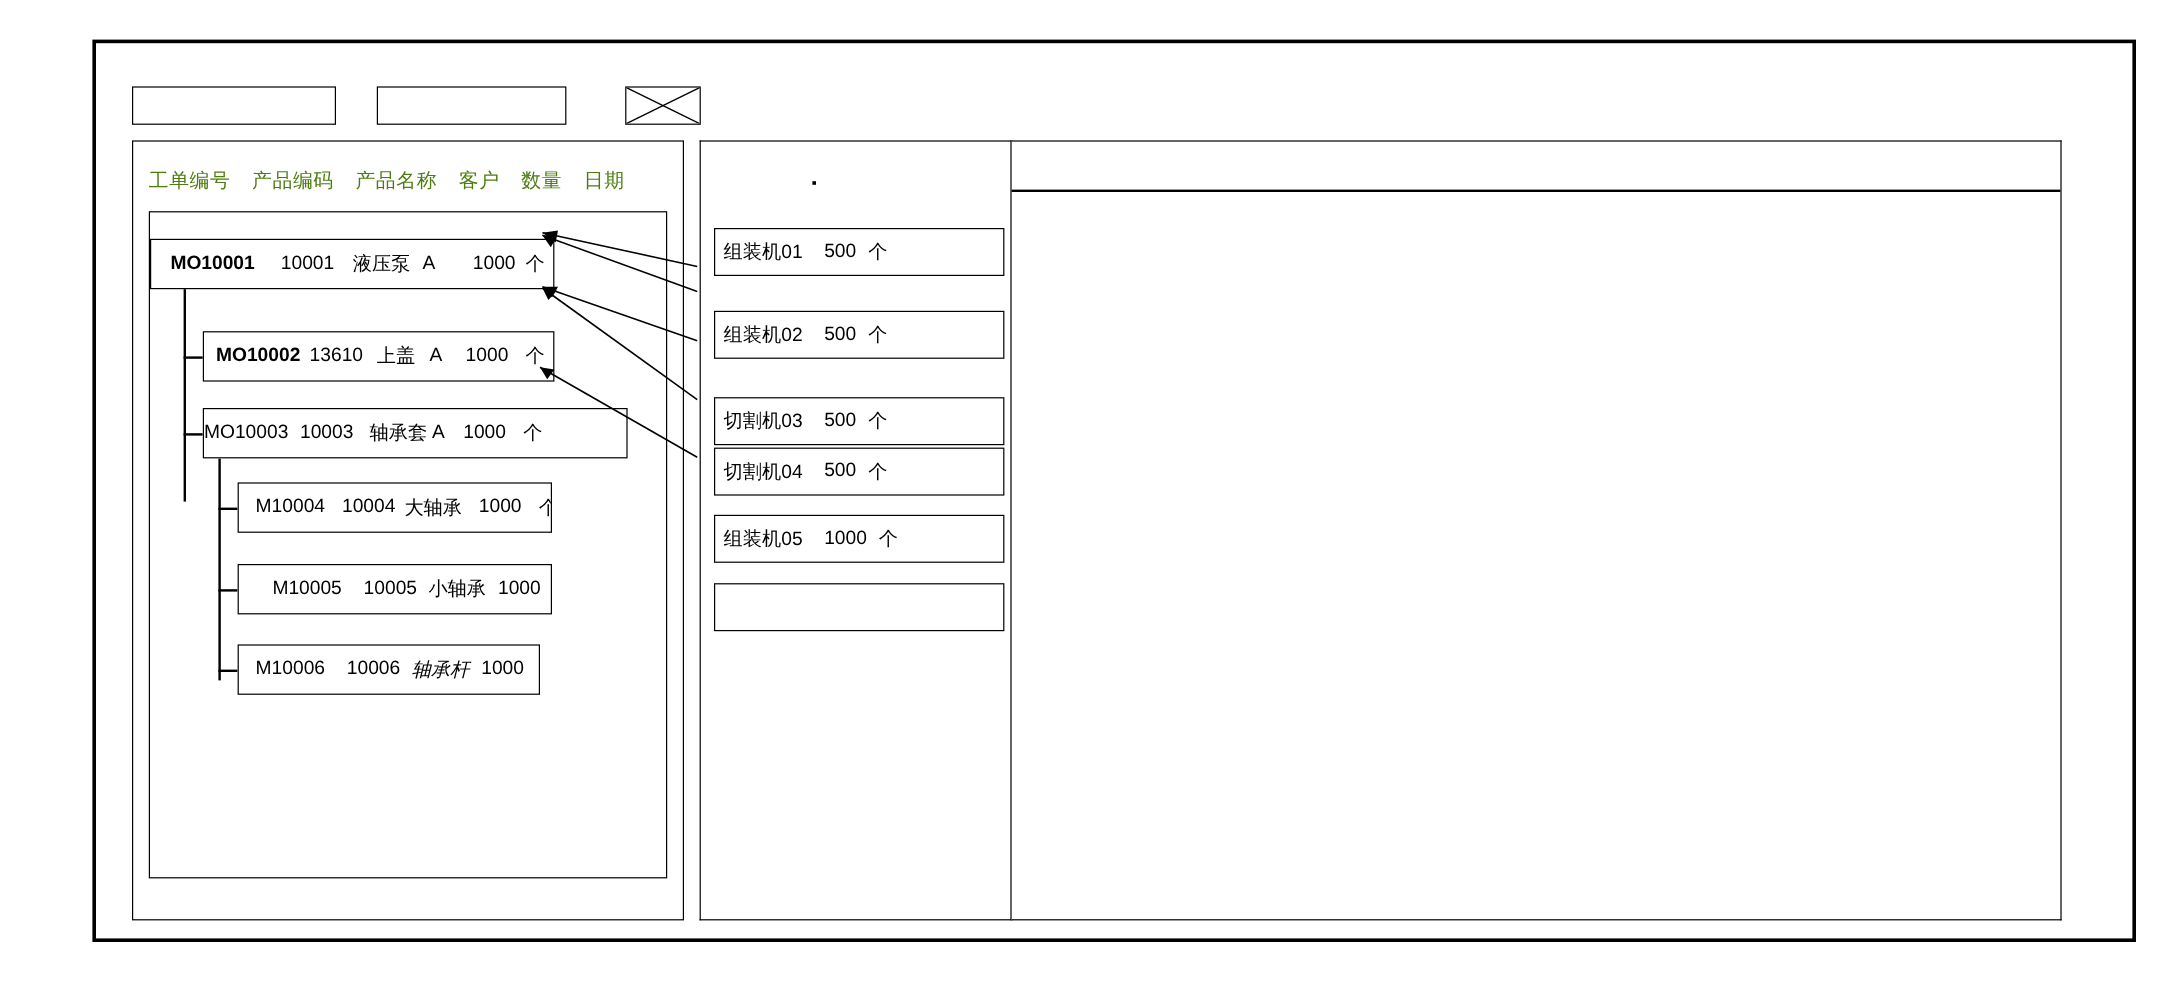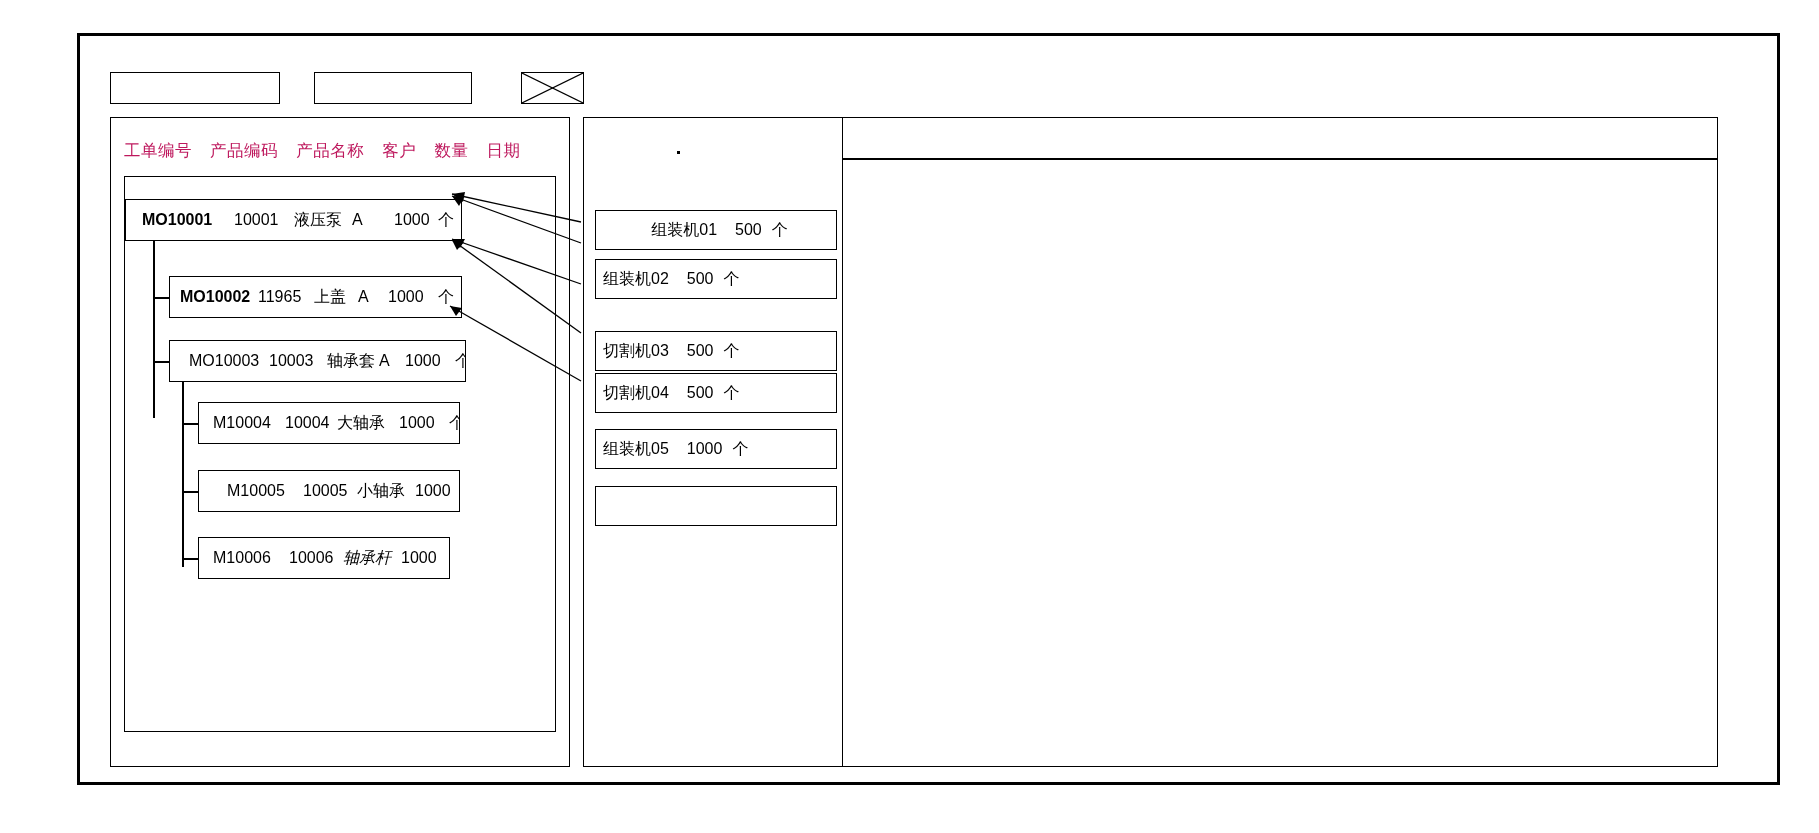--- a/index.html
+++ b/index.html
@@ -49,21 +49,21 @@
     left: 110px; top: 117px;
     width: 460px; height: 650px;
     border: 1.6px solid #000000;
     background: #ffffff;
   }
   #left-columns {
     position: absolute;
     left: 13px; top: 22px;
     white-space: nowrap;
     font-size: 16.5px;
-    color: #be185d;
+    color: #4d7c0f;
     letter-spacing: 0.5px;
   }
   #left-columns span { margin-right: 13px; }
   #left-columns span:last-child { margin-right: 0; }
 
   #tree-area {
     position: absolute;
     left: 13px; top: 58px;
     width: 432px; height: 556px;
     border: 1.6px solid #000000;
@@ -202,28 +202,28 @@
         <span class="cell" style="min-width:92px;font-weight:bold;">MO10001</span>
         <span class="cell" style="min-width:60px;">10001</span>
         <span class="cell" style="min-width:58px;">液压泵</span>
         <span class="cell" style="min-width:42px;">A</span>
         <span class="cell" style="min-width:44px;">1000</span>
         <span class="cell">个</span>
       </div>
 
       <div class="tree-row" style="left:44px; top:99px; width:293px; padding-left:10px;">
         <span class="cell" style="min-width:78px;font-weight:bold;">MO10002</span>
-        <span class="cell" style="min-width:56px;">11965</span>
+        <span class="cell" style="min-width:56px;">13610</span>
         <span class="cell" style="min-width:44px;">上盖</span>
         <span class="cell" style="min-width:30px;">A</span>
         <span class="cell" style="min-width:50px;">1000</span>
         <span class="cell">个</span>
       </div>
 
-      <div class="tree-row" style="left:44px; top:163px; width:297px; padding-left:19px;">
+      <div class="tree-row" style="left:44px; top:163px; width:354px; padding-left:0;">
         <span class="cell" style="min-width:80px;">MO10003</span>
         <span class="cell" style="min-width:58px;">10003</span>
         <span class="cell" style="min-width:52px;">轴承套</span>
         <span class="cell" style="min-width:26px;">A</span>
         <span class="cell" style="min-width:50px;">1000</span>
         <span class="cell">个</span>
       </div>
 
       <div class="tree-row" style="left:73px; top:225px; width:262px; padding-left:14px;">
         <span class="cell" style="min-width:72px;">M10004</span>
@@ -248,21 +248,21 @@
         <span class="cell" style="min-width:48px;">1000</span>
         <span class="cell">个</span>
       </div>
 
     </div>
   </div>
 
   <div id="mid-panel">
     <div id="mid-dot"></div>
 
-    <div class="mc-box" style="top:92px;justify-content:center;">
+    <div class="mc-box" style="top:72px;">
       <span class="mc-name">组装机01</span>
       <span class="mc-qty">500</span>
       <span class="mc-unit">个</span>
     </div>
 
     <div class="mc-box" style="top:141px;">
       <span class="mc-name">组装机02</span>
       <span class="mc-qty">500</span>
       <span class="mc-unit">个</span>
     </div>

